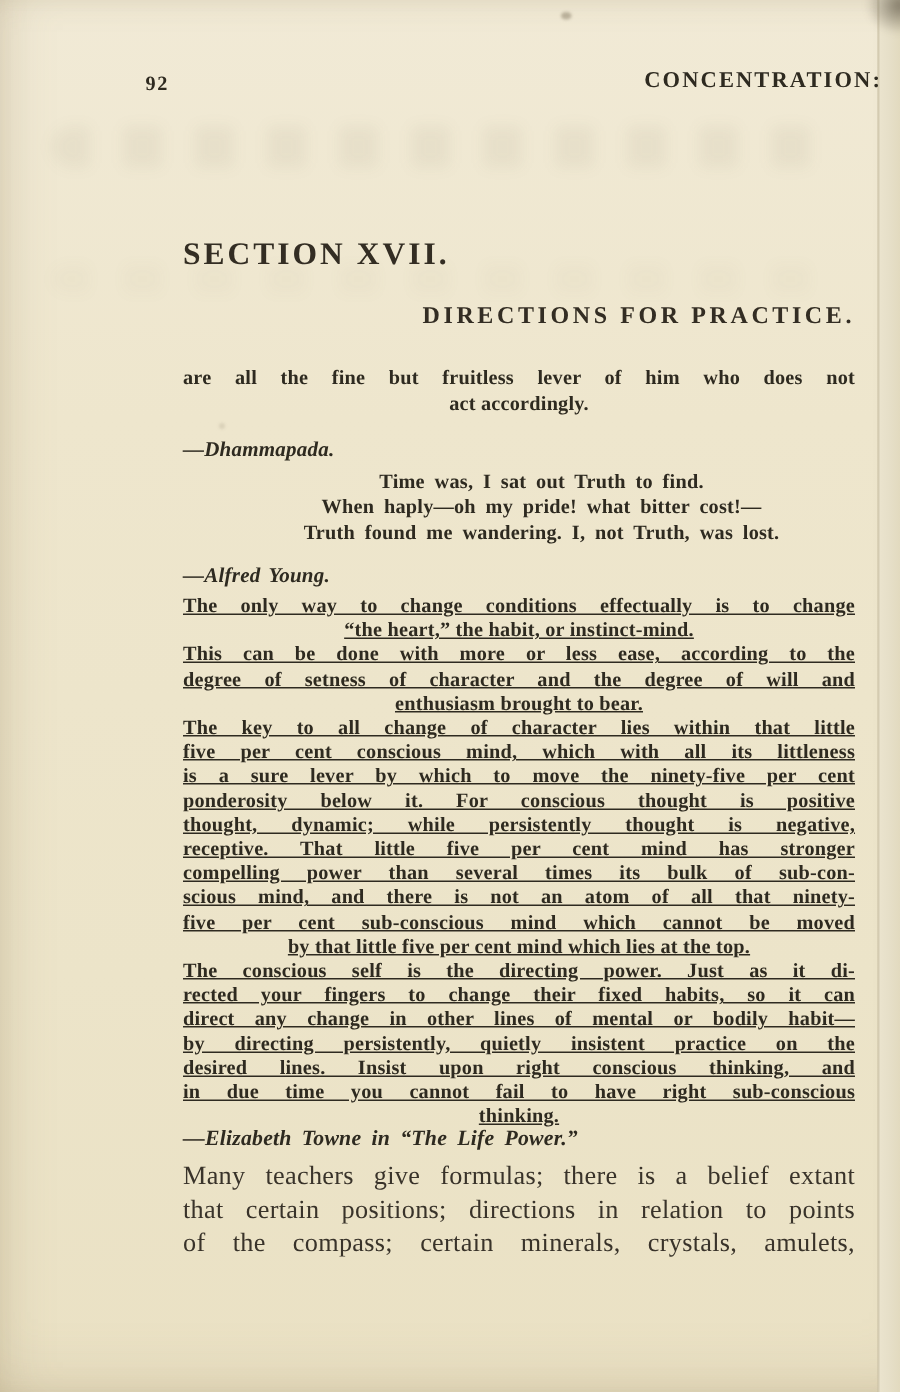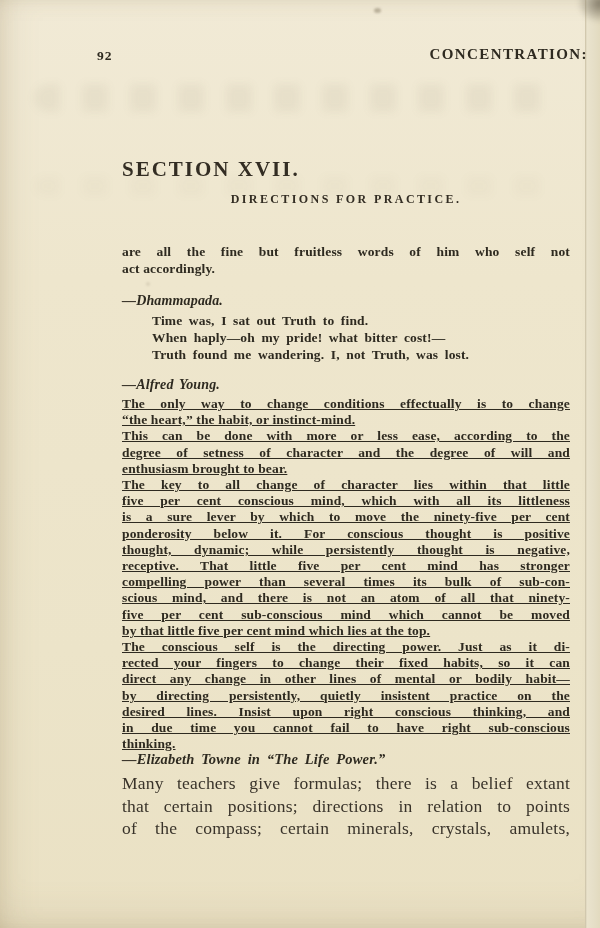--- a/index.html
+++ b/index.html
@@ -24,27 +24,27 @@
   .stain-band.b2{top:176px;height:20px;opacity:.3;}
   .speck{position:absolute;border-radius:50%;background:rgba(142,132,110,.55);filter:blur(1px);}
   .speck.s1{left:374px;top:8px;width:7px;height:5px;}
   .speck.s2{left:146px;top:282px;width:4px;height:4px;opacity:.4;}
   
   .page-num{position:absolute;left:97px;top:48px;font-size:13.5px;font-weight:bold;letter-spacing:1px;}
   .running-title{position:absolute;right:12px;top:46px;font-size:15px;font-weight:bold;letter-spacing:1.4px;}
   
   .col{position:absolute;left:122px;width:448px;}
   .section-title{top:129px;font-size:21px;font-weight:bold;letter-spacing:2px;color:#332d23;margin-top:28px;}
-  .chapter-title{top:192px;text-align:center;font-size:12px;font-weight:bold;letter-spacing:2.4px;color:#332d23;}
+  .chapter-title{top:202px;text-align:right;font-size:16px;font-weight:bold;letter-spacing:2.4px;color:#332d23;}
   
   .small{font-size:13.5px;font-weight:bold;letter-spacing:.15px;}
   .quote-prose{top:243px;line-height:17px;}
   .poem{top:312px;line-height:17.2px;padding-left:30px;width:418px;word-spacing:3px;}
   .towne{top:396px;line-height:16.2px;text-decoration:underline;}
-  .line{white-space:nowrap;}
+  .line{white-space:nowrap;text-align:center;}
   .line.j{white-space:normal;text-align:justify;text-align-last:justify;}
   .attrib{position:absolute;text-align:left;font-style:italic;font-weight:bold;font-size:14px;word-spacing:2px;}
   .attrib-dham{top:293px;padding-right:27px;width:421px;}
   .attrib-alfred{top:377px;padding-right:24px;width:424px;}
   .attrib-towne{top:751px;padding-right:36px;width:412px;font-size:14.5px;word-spacing:3px;}
   
   .main-para{top:772px;font-size:17.5px;line-height:22.6px;color:#39332a;letter-spacing:.2px;}
 </style>
 </head>
 <body>
@@ -58,21 +58,21 @@
   <div class="speck s1"></div>
   <div class="speck s2"></div>
 
   <div class="page-num">92</div>
   <div class="running-title">CONCENTRATION:</div>
 
   <div class="col section-title">SECTION XVII.</div>
   <div class="col chapter-title">DIRECTIONS FOR PRACTICE.</div>
 
   <div class="col small quote-prose">
-      <div class="line j">are all the fine but fruitless words of him who self not</div>
+      <div class="line j">are all the fine but fruitless lever of him who does not</div>
       <div class="line">act accordingly.</div>
     </div>
   <div class="col small attrib attrib-dham">—Dhammapada.</div>
 
   <div class="col small poem">
       <div class="line">Time was, I sat out Truth to find.</div>
       <div class="line">When haply—oh my pride! what bitter cost!—</div>
       <div class="line">Truth found me wandering.  I, not Truth, was lost.</div>
     </div>
   <div class="col small attrib attrib-alfred">—Alfred Young.</div>

